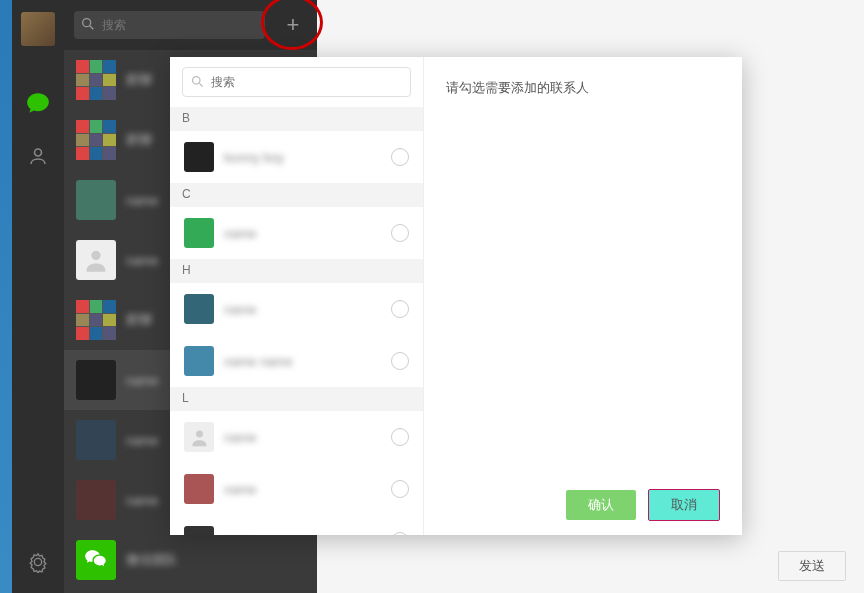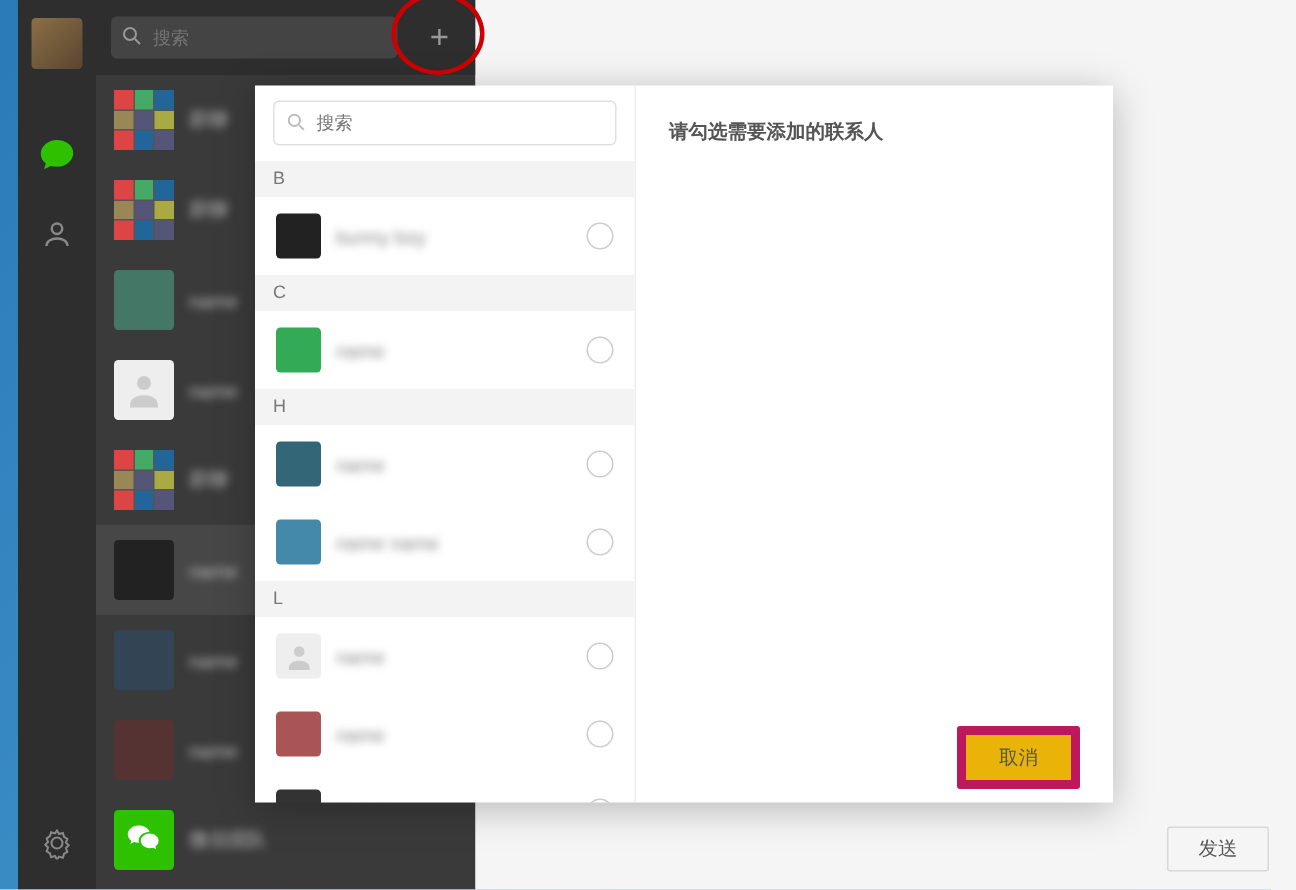--- a/index.html
+++ b/index.html
@@ -49,24 +49,24 @@
     .modal-search-wrap { position: relative; }
     .modal-search-wrap .mag { position: absolute; left: 8px; top: 7px; }
     .contact-scroll { flex: 1; overflow-y: auto; }
     .letter-header { height: 24px; background: #f3f3f3; font-size: 12px; color: #777; padding: 4px 12px; }
     .contact-item { height: 52px; display: flex; align-items: center; padding: 0 14px; gap: 10px; cursor: pointer; }
     .contact-avatar { width: 30px; height: 30px; border-radius: 3px; flex-shrink: 0; }
     .contact-name { flex: 1; font-size: 13px; color: #888; filter: blur(3px); }
     .contact-radio { width: 18px; height: 18px; border: 1px solid #ccc; border-radius: 50%; }
     
     .modal-right { flex: 1; display: flex; flex-direction: column; }
-    .modal-hint { padding: 22px 22px; font-size: 13px; color: #555; flex: 1; font-weight: bold; }
+    .modal-hint { padding: 22px 22px; font-size: 13px; color: #555; flex: 1; }
     .modal-actions { height: 60px; display: flex; align-items: center; justify-content: flex-end; padding: 0 22px; gap: 12px; }
     .btn-confirm { padding: 6px 22px; background: #7ed36e; border: none; color: #fff; font-size: 13px; cursor: pointer; border-radius: 2px; }
-    .btn-cancel { padding: 6px 22px; background: #eab308; border: 6px solid #be185d; color: #555; font-size: 13px; cursor: pointer; border-radius: 2px; }
+    .btn-cancel { padding: 6px 22px; background: #5eead4; border: 1px solid #be185d; color: #555; font-size: 13px; cursor: pointer; border-radius: 2px; }
     
     .placeholder-avatar { background: #eee; display:flex; align-items:center; justify-content:center; }
     .placeholder-avatar svg { width: 70%; height: 70%; }
     
     .wechat-icon-bottom { width: 40px; height: 40px; border-radius: 3px; background: #2dc100; display:flex; align-items:center; justify-content:center; position: relative; }
   </style>
 </head>
 <body>
 
 <div class="app-window">
@@ -247,18 +247,19 @@
           <div class="contact-item">
             <div class="contact-avatar" style="background:#333"></div>
             <div class="contact-name">name</div>
             <div class="contact-radio"></div>
           </div>
         </div>
     </div>
     <div class="modal-right">
       <div class="modal-hint">请勾选需要添加的联系人</div>
       <div class="modal-actions">
+        <button class="btn-confirm">确认</button>
         <button class="btn-cancel">取消</button>
       </div>
     </div>
   </div>
 
 </div>
 
 </body></html>

